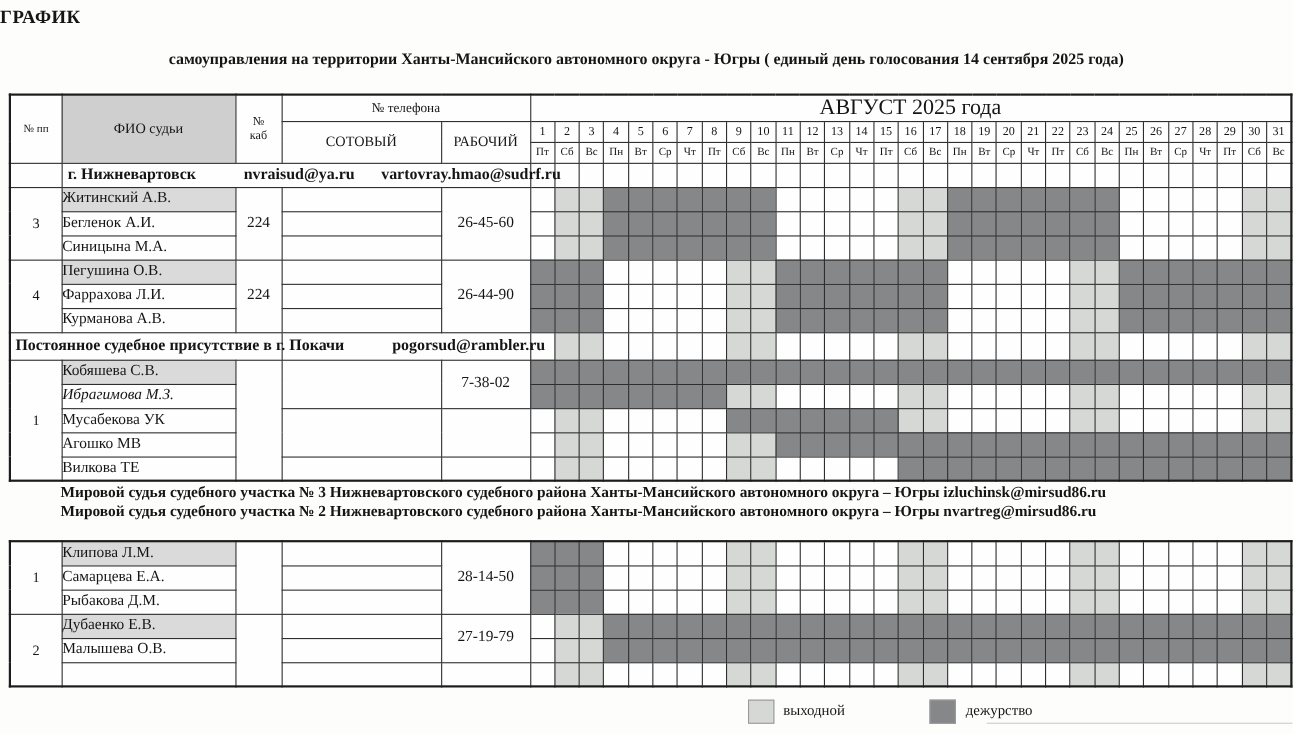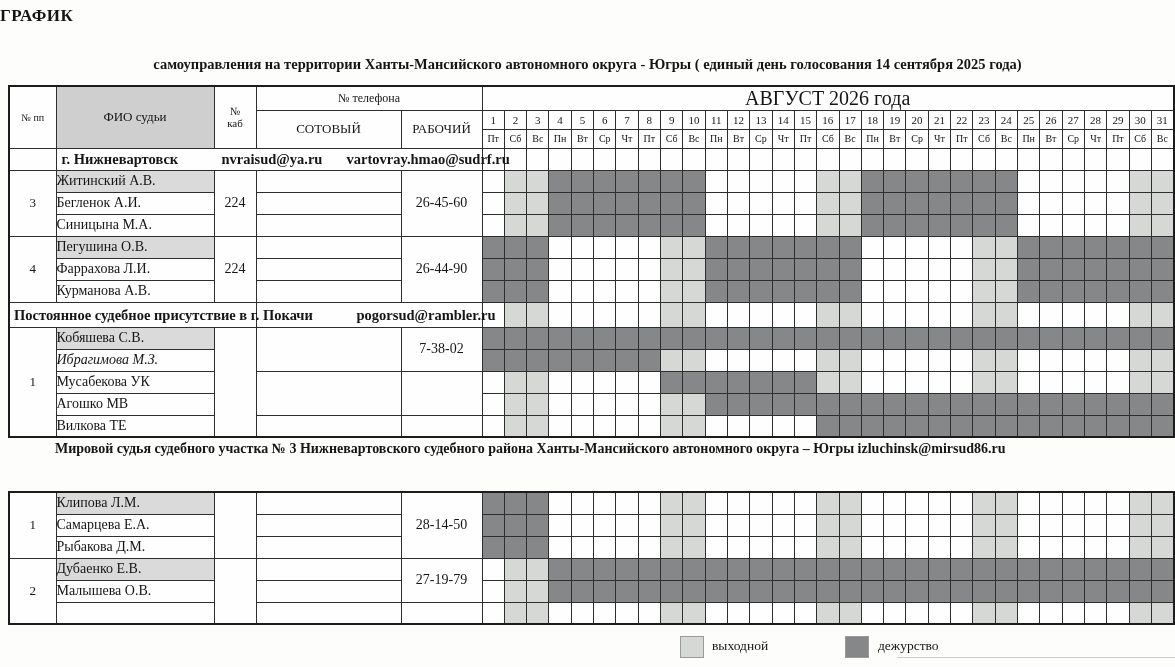--- a/index.html
+++ b/index.html
@@ -38,21 +38,21 @@
   .mid-line{position:absolute;left:55px;font-weight:bold;font-size:14px;white-space:nowrap;}
   .lg-box{position:absolute;top:636px;width:22px;height:20px;border:1px solid #9a9a9a;}
   .lg-label{position:absolute;top:638px;font-size:13.5px;}
   .scan-line{position:absolute;left:897px;top:657px;width:278px;height:1px;background:#cccccc;}
 </style>
 </head>
 <body>
 
 <div class="sheet">
   <div class="title">ГРАФИК</div>
-  <div class="subtitle" style="top:56px">самоуправления на территории Ханты-Мансийского автономного округа - Югры ( единый день голосования 14 сентября 2025 года)</div>
+  <div class="subtitle" style="top:46px">самоуправления на территории Ханты-Мансийского автономного округа - Югры ( единый день голосования 14 сентября 2025 года)</div>
 
   <table id="t1" class="sched">
       <colgroup>
         <col style="width: 47px;">
         <col style="width: 158px;">
         <col style="width: 42px;">
         <col style="width: 145px;">
         <col style="width: 81px;">
         <col style="width: 22.32px;">
         <col style="width: 22.32px;">
@@ -86,21 +86,21 @@
         <col style="width: 22.32px;">
         <col style="width: 22.32px;">
       </colgroup>
       <thead>
         <tr style="height: 24px;">
           <th class="h-npp" rowspan="3">№ пп</th>
           <th class="h-fio" rowspan="3">ФИО судьи</th>
           <th class="h-kab" rowspan="3">№
 каб</th>
           <th class="h-phone" colspan="2">№ телефона</th>
-          <th class="h-month" colspan="31">АВГУСТ 2026 года</th>
+          <th class="h-month" colspan="31">АВГУСТ 2025 года</th>
         </tr>
         <tr style="height: 19px;">
           <th class="h-sub" rowspan="2">СОТОВЫЙ</th>
           <th class="h-sub" rowspan="2">РАБОЧИЙ</th>
           <th class="daynum">1</th>
           <th class="daynum b">2</th>
           <th class="daynum b">3</th>
           <th class="daynum">4</th>
           <th class="daynum">5</th>
           <th class="daynum">6</th>
@@ -634,20 +634,21 @@
           <td class="c-duty"></td>
           <td class="c-duty"></td>
           <td class="c-duty"></td>
           <td class="c-duty"></td>
           <td class="c-duty"></td>
         </tr>
       </tbody>
     </table>
 
   <div class="mid-line" style="top:441px">Мировой судья судебного участка № 3 Нижневартовского судебного района Ханты-Мансийского автономного округа – Югры izluchinsk@mirsud86.ru</div>
+  <div class="mid-line" style="top:458px">Мировой судья судебного участка № 2 Нижневартовского судебного района Ханты-Мансийского автономного округа – Югры nvartreg@mirsud86.ru</div>
 
   <table id="t2" class="sched">
       <colgroup>
         <col style="width: 47px;">
         <col style="width: 158px;">
         <col style="width: 42px;">
         <col style="width: 145px;">
         <col style="width: 81px;">
         <col style="width: 22.32px;">
         <col style="width: 22.32px;">

